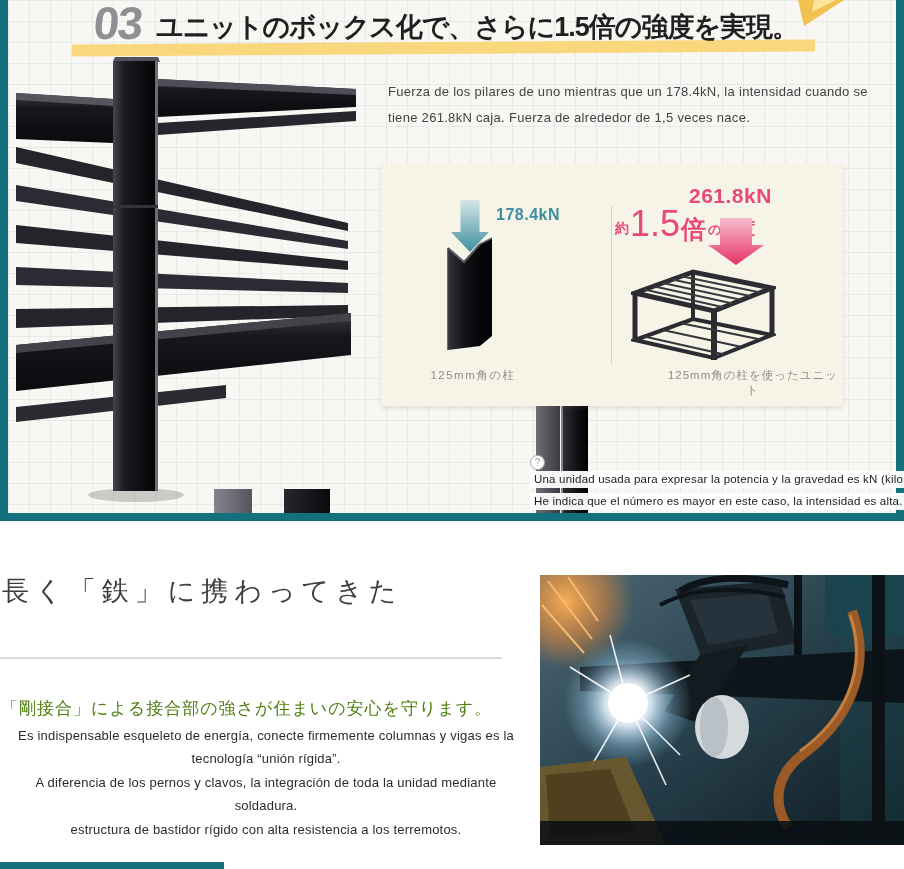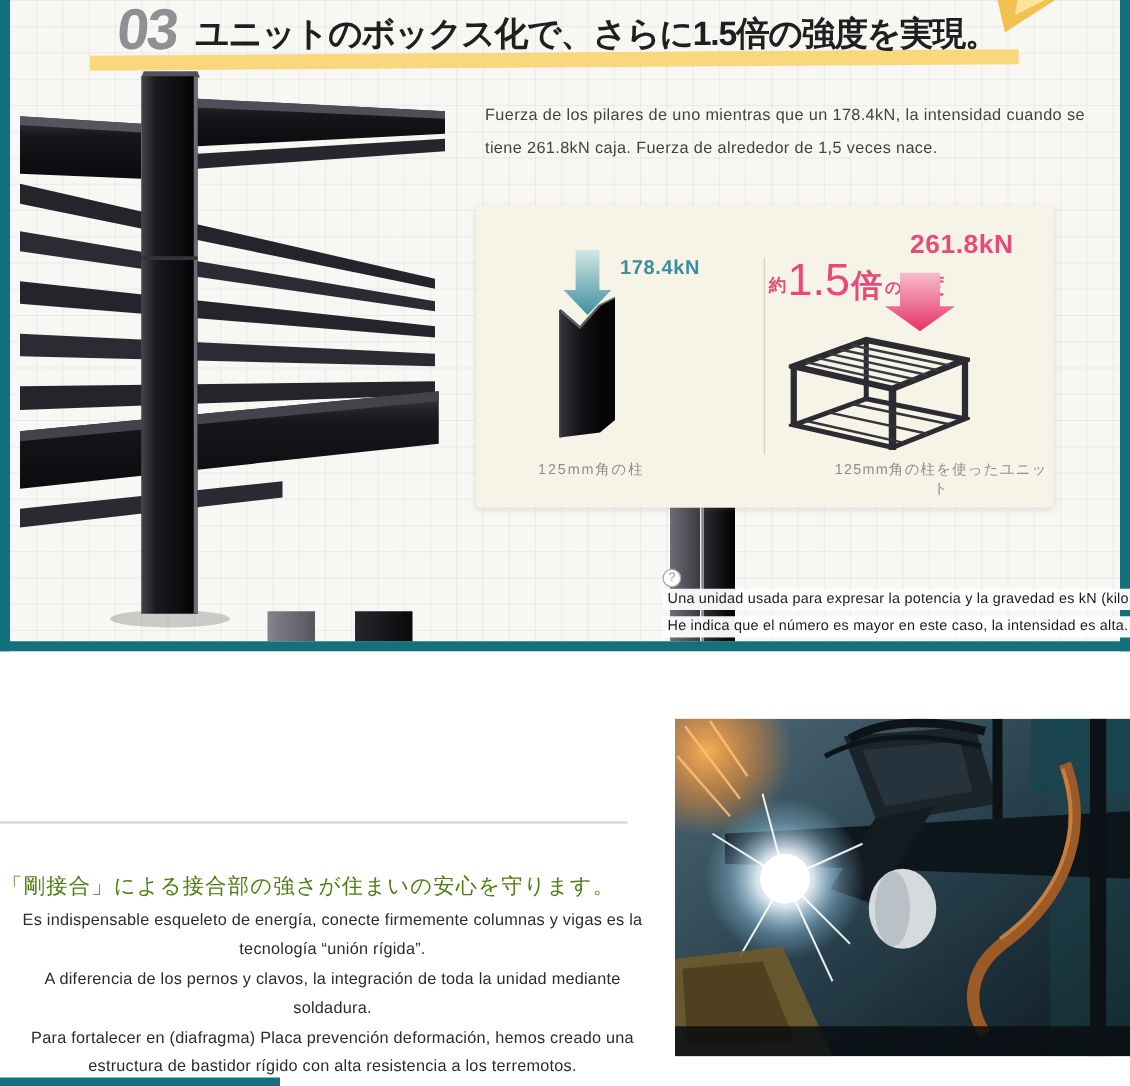--- a/index.html
+++ b/index.html
@@ -58,21 +58,21 @@
   .panel-divider { position:absolute; left:230px; top:42px; width:1px; height:158px; background:#d6d2c2; }
 
   .arrow-teal { position:absolute; left:70px; top:36px; width:38px; height:52px; }
   .force-left { position:absolute; left:115px; top:42px; font-size:16px; font-weight:700;
     color:#3d8ea0; letter-spacing:0.5px; }
   .tube { position:absolute; left:63px; top:68px; width:50px; height:120px; }
   .caption-left { position:absolute; left:18px; top:204px; width:148px; text-align:center;
     font-size:11.5px; color:#8e8e8e; letter-spacing:1.5px; }
 
   .force-right { position:absolute; left:308px; top:20px; font-size:21px; font-weight:800;
-    color:#e8497a; letter-spacing:0.5px;margin-left:39px; }
+    color:#e8497a; letter-spacing:0.5px; }
   .ratio { position:absolute; left:234px; top:42px; display:flex; align-items:flex-end;
     color:#e8497a; white-space:nowrap; }
   .r-pre { font-size:14px; font-weight:700; margin-bottom:4px; }
   .r-num { font-size:36px; font-weight:400; line-height:1; margin:0 1px; }
   .r-bai { font-size:25px; font-weight:800; line-height:1; margin-right:2px; }
   .r-no  { font-size:13px; font-weight:700; margin-bottom:3px; }
   .r-kyo { font-size:17px; font-weight:800; margin-bottom:2px; }
   .arrow-pink { position:absolute; left:327px; top:54px; width:56px; height:47px; }
   .unit { position:absolute; left:250px; top:96px; width:145px; height:105px; }
   .caption-right { position:absolute; left:238px; top:204px; width:180px; text-align:center;
@@ -241,30 +241,30 @@
       <span class="note-q">?</span>
       <span class="note-lines">
         <span class="note-chip">Una unidad usada para expresar la potencia y la gravedad es kN (kilo Newton),</span>
         <span class="note-chip">He indica que el número es mayor en este caso, la intensidad es alta.</span>
       </span>
     </div>
   </section>
 
   <section>
     <div class="serif-heading">
+      <div>長く「鉄」に携わってきた</div>
     </div>
     <div class="divider2"></div>
     <h3 class="subheading">「剛接合」による接合部の強さが住まいの安心を守ります。</h3>
 
     <div class="body-text">
       <div>Es indispensable esqueleto de energía, conecte firmemente columnas y vigas es la</div>
       <div>tecnología “unión rígida”.</div>
       <div>A diferencia de los pernos y clavos, la integración de toda la unidad mediante</div>
       <div>soldadura.</div>
-      <div>Para fortalecer en (diafragma) Placa prevención deformación, hemos creado una</div>
       <div>estructura de bastidor rígido con alta resistencia a los terremotos.</div>
     </div>
 
     <svg class="photo" viewBox="0 0 364 270" aria-hidden="true">
       <defs>
         <linearGradient id="phB" x1="0" y1="0" x2="1" y2="1">
           <stop offset="0" stop-color="#4e6a76"></stop>
             <stop offset="0.5" stop-color="#27404c"></stop>
             <stop offset="1" stop-color="#0e1a21"></stop>
         </linearGradient>

